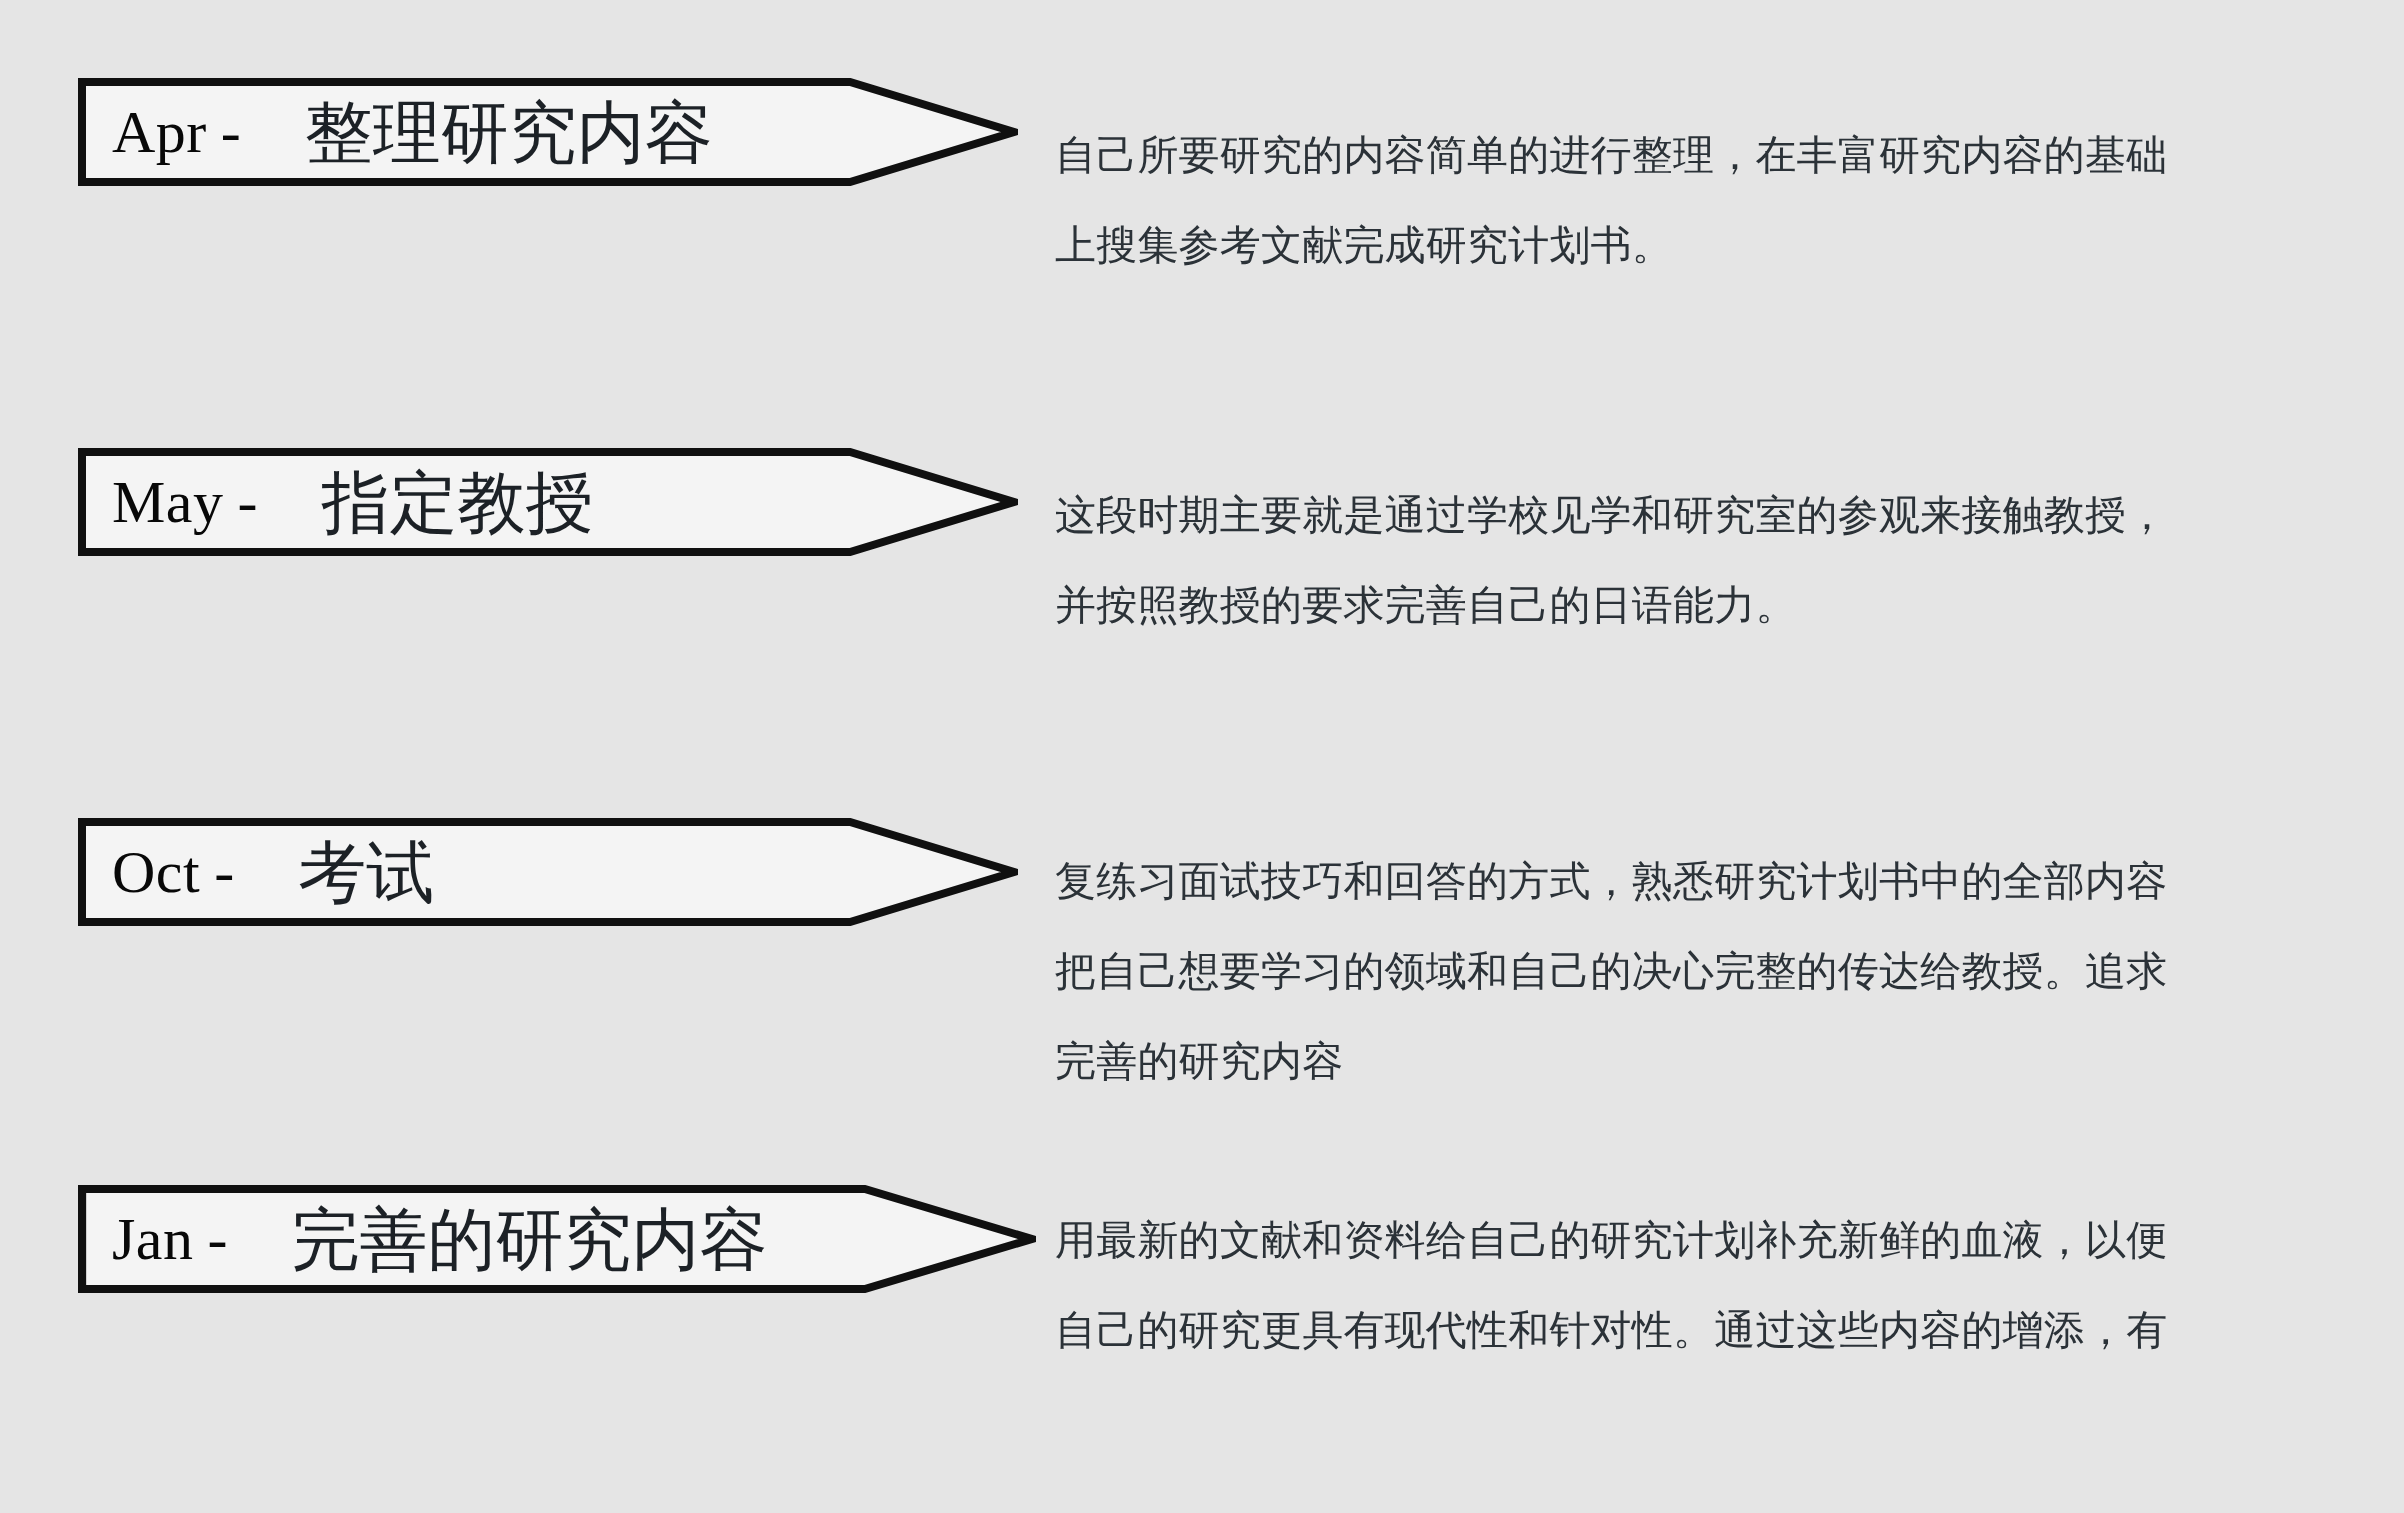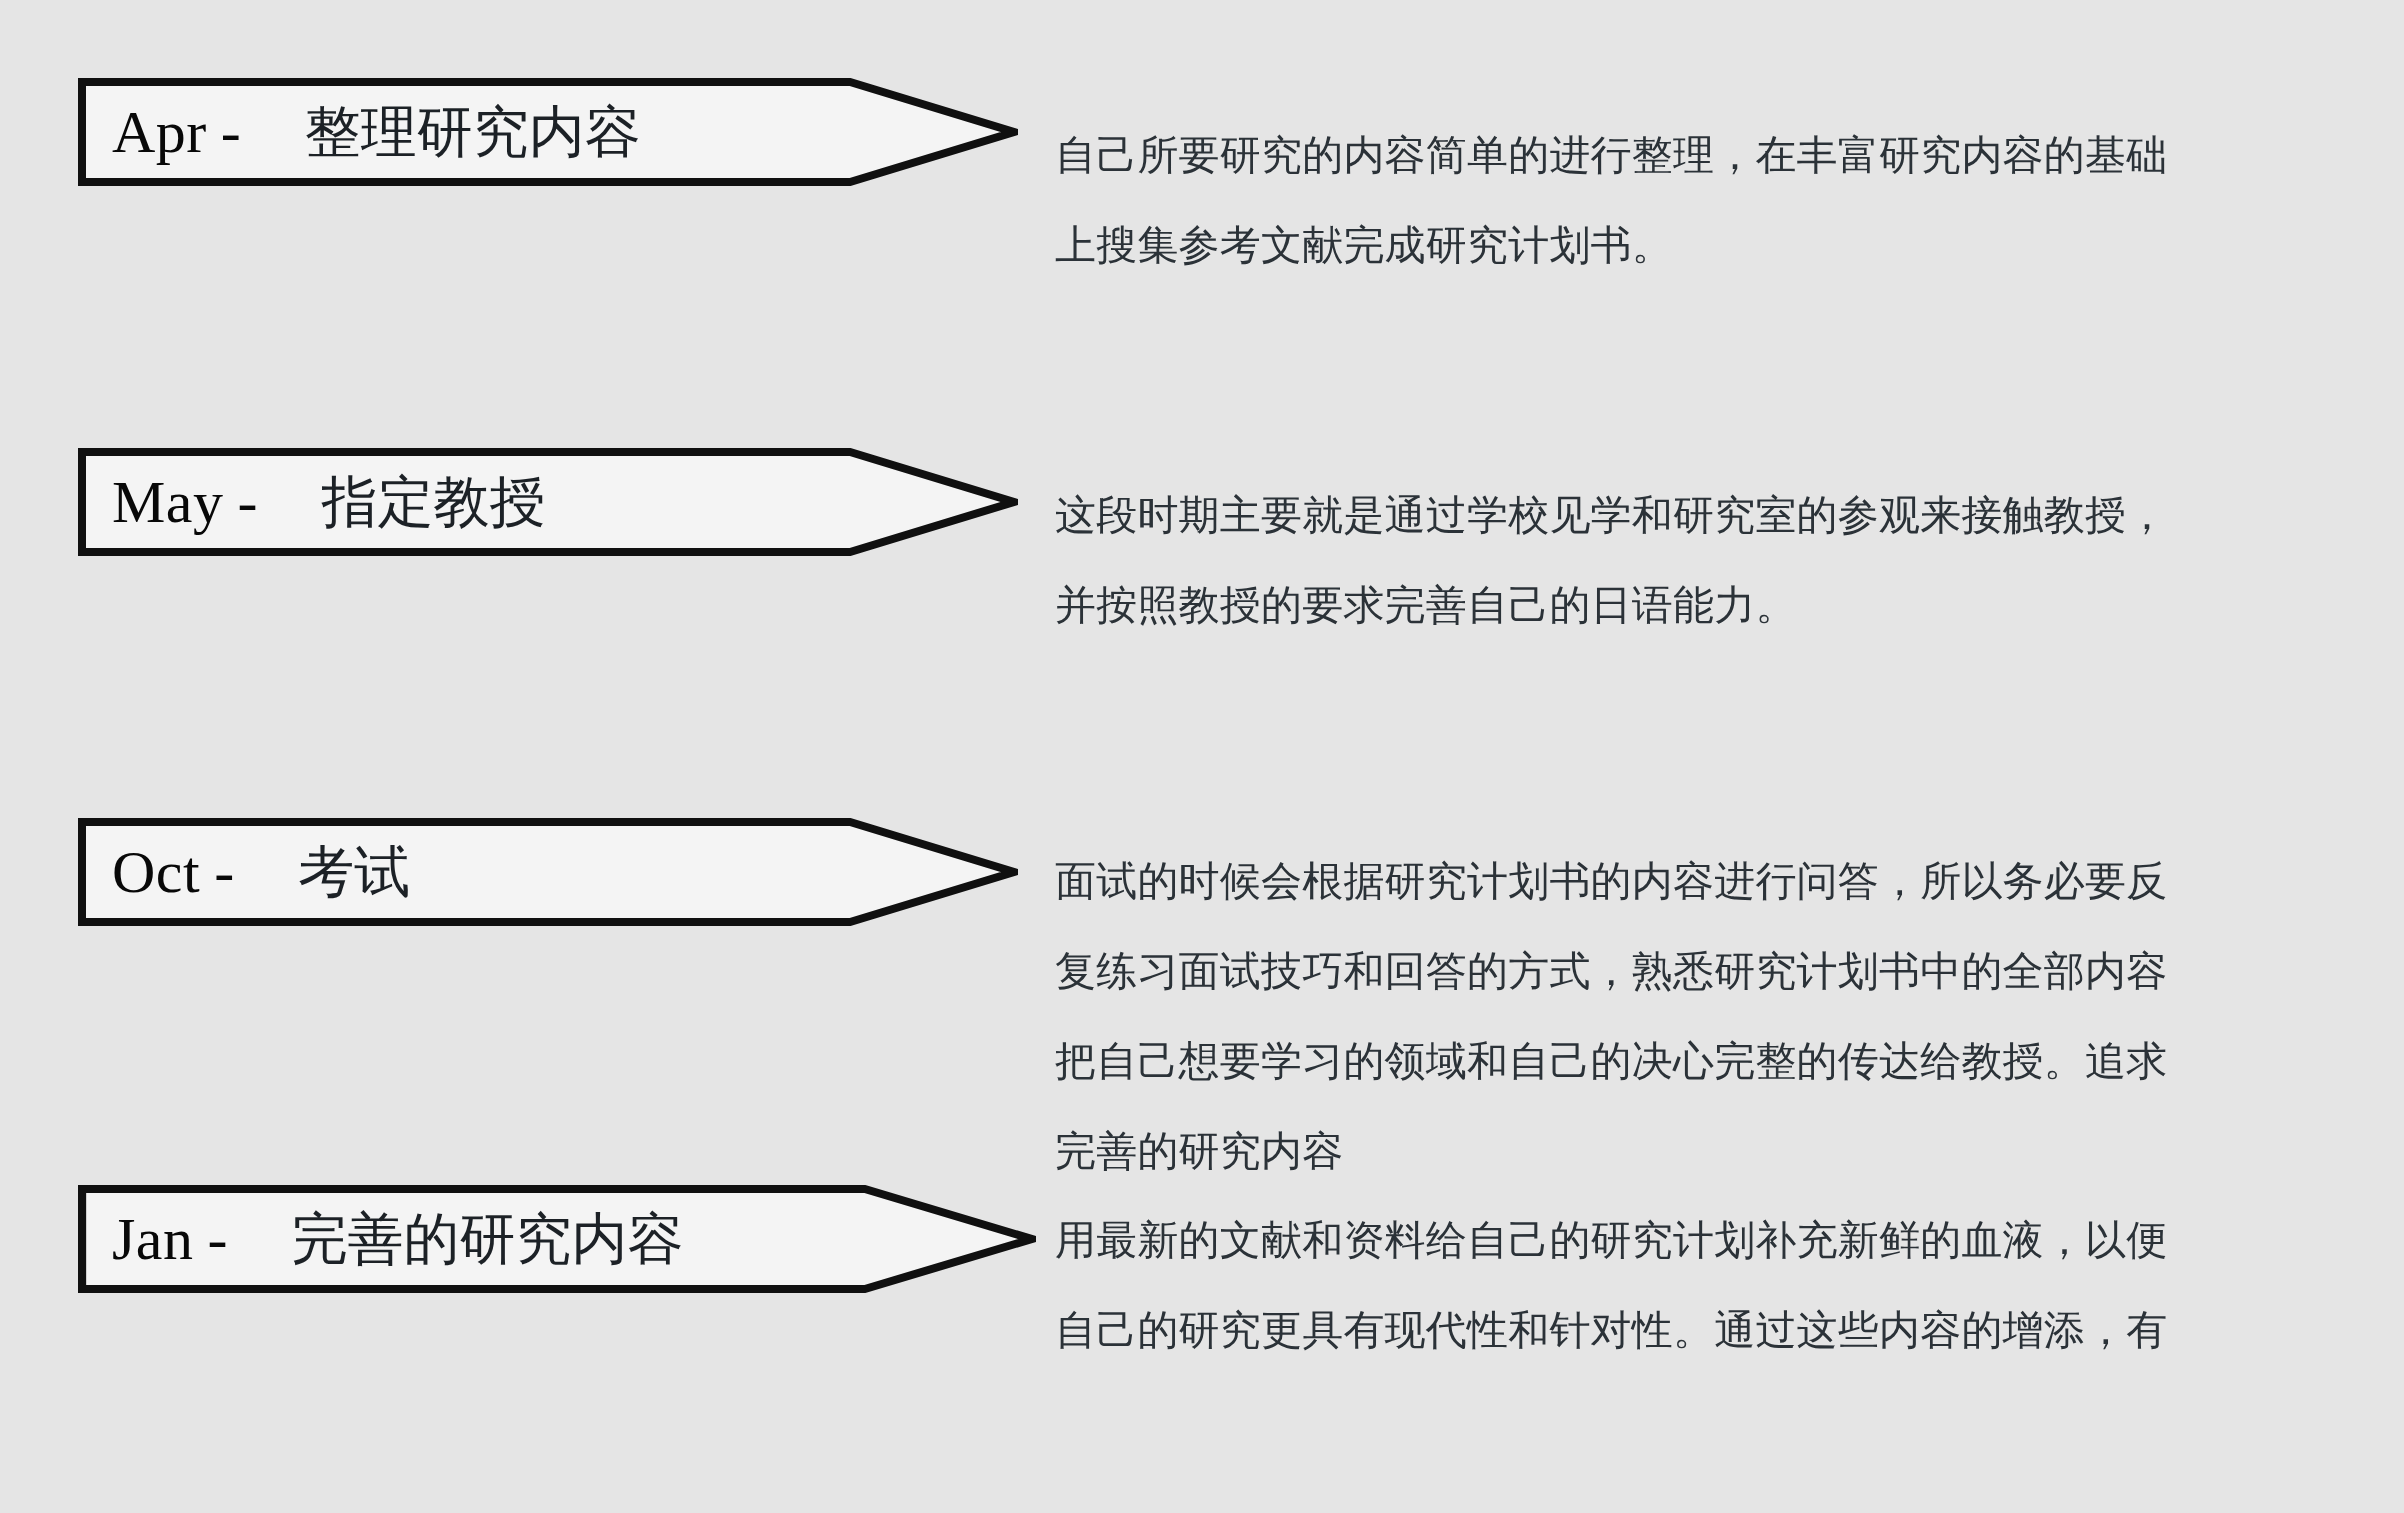--- a/index.html
+++ b/index.html
@@ -66,21 +66,21 @@
   .dash {
     font-family: "Liberation Serif", "DejaVu Serif", serif;
     font-size: 60px;
     line-height: 1;
     color: #080808;
     margin-left: 14px;
   }
 
   .banner-label {
     font-family: "Liberation Sans", "DejaVu Sans", sans-serif;
-    font-size: 56px;
+    font-size: 68px;
     line-height: 1;
     color: #1c2126;
     margin-left: 64px;
     font-weight: 400;
   }
 
   
   .desc {
     position: absolute;
     left: 1055px;
@@ -141,21 +141,20 @@
       <svg class="banner-shape" viewBox="0 0 940 108" preserveAspectRatio="none">
         <polygon points="4,4 772,4 936,54 772,104 4,104" fill="#f4f4f4" stroke="#101010" stroke-width="8" stroke-linejoin="miter"></polygon>
       </svg>
       <div class="banner-text">
         <span class="month">Oct</span>
         <span class="dash">-</span>
         <span class="banner-label">考试</span>
       </div>
     </div>
     <div class="desc" style="top:18px;">
-      <p>面试的时候会根据研究计划书的内容进行问答，所以务必要反</p>
       <p>复练习面试技巧和回答的方式，熟悉研究计划书中的全部内容</p>
       <p>把自己想要学习的领域和自己的决心完整的传达给教授。追求</p>
       <p>完善的研究内容</p>
     </div>
   </div>
 
   <div class="row" style="top:1185px;">
     <div class="banner" style="top:0;padding-left:18px;">
       <svg class="banner-shape" viewBox="0 0 940 108" preserveAspectRatio="none">
         <polygon points="4,4 772,4 936,54 772,104 4,104" fill="#f4f4f4" stroke="#101010" stroke-width="8" stroke-linejoin="miter"></polygon>

